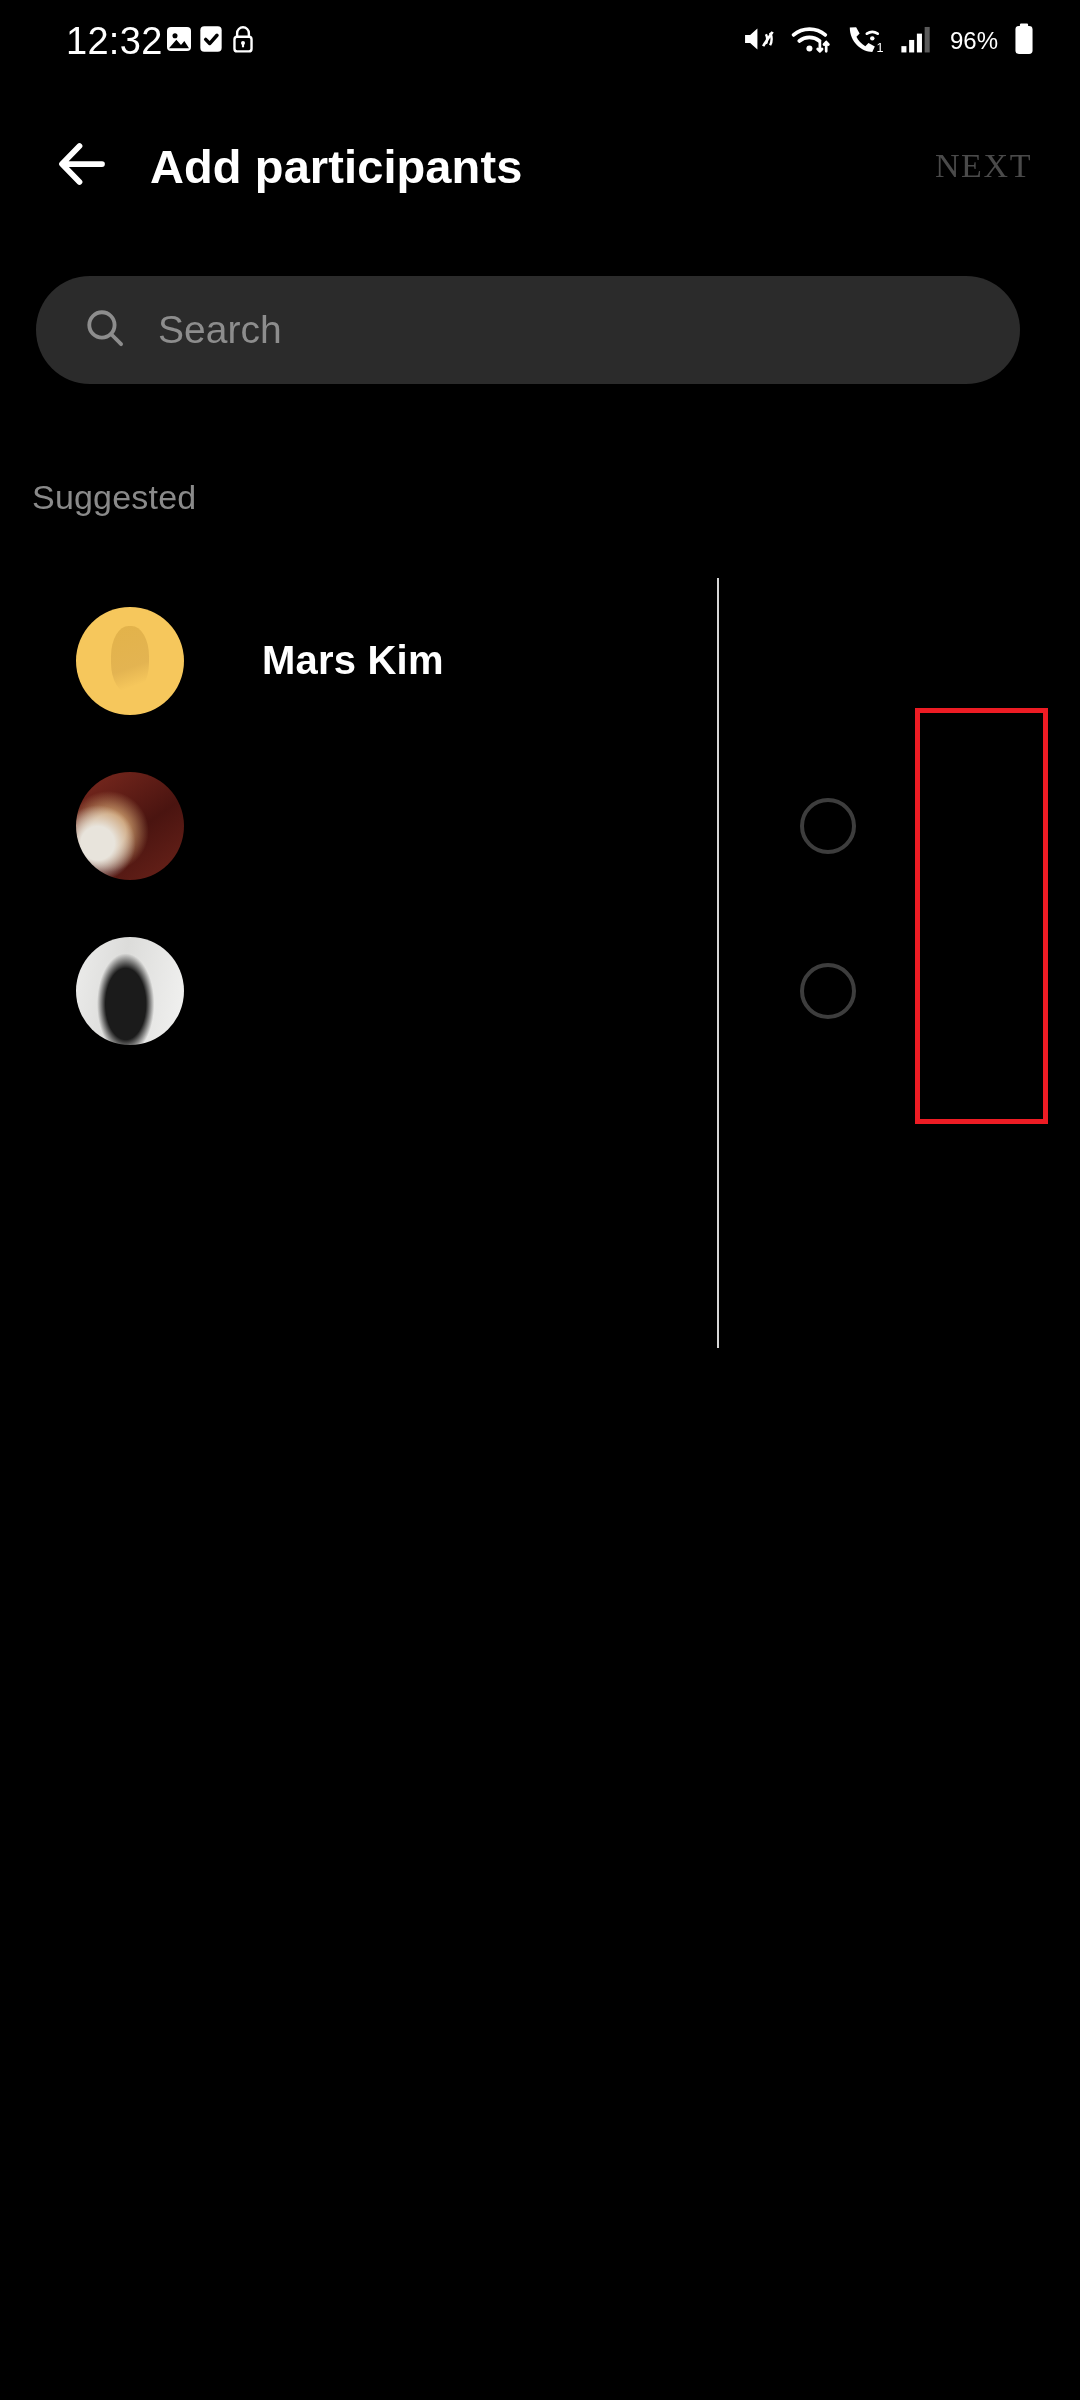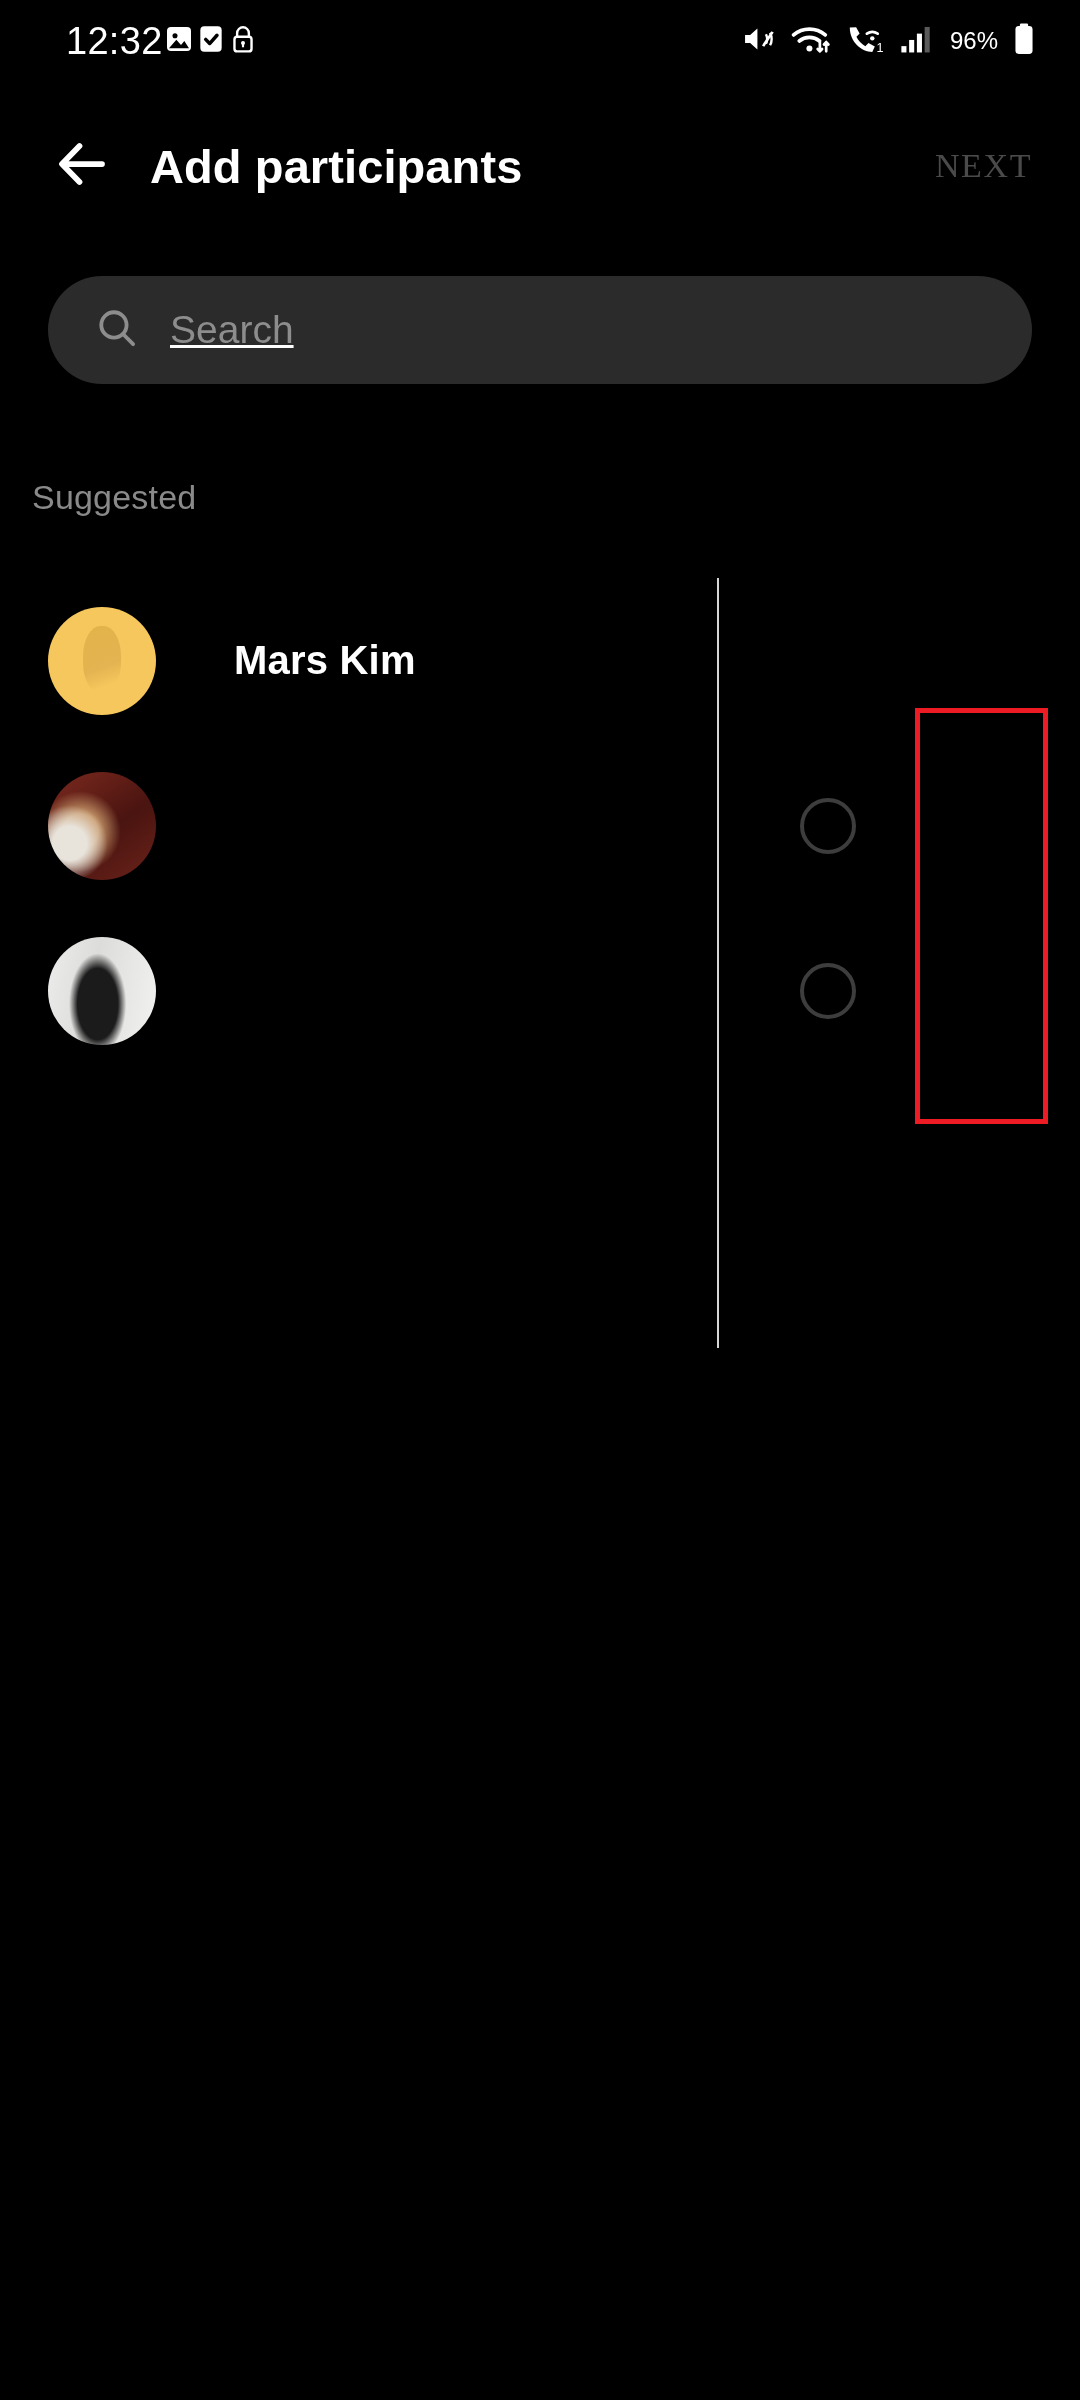--- a/index.html
+++ b/index.html
@@ -91,30 +91,29 @@
     background: none;
     border: none;
     font-family: Liberation Serif, serif;
     cursor: default;
   }
 
   
   .search-wrap {
     position: absolute;
     top: 276px;
-    left: 48px;
+    left: 36px;
     width: 984px;
     height: 108px;
     background: #2b2b2b;
     border-radius: 54px;
     display: flex;
     align-items: center;
     padding: 8px 46px;
     cursor: text;
-    text-decoration: underline;
   }
   .search-icon { flex: 0 0 auto; display: block; }
   .search-input {
     flex: 1;
     background: transparent;
     border: none;
     outline: none;
     margin-left: 30px;
     font-family: "Liberation Sans", sans-serif;
     font-size: 39px;
@@ -131,20 +130,21 @@
     color: #8a8a8a;
     letter-spacing: 0.2px;
   }
 
   
   .contact-list {
     position: absolute;
     top: 578px;
     left: 0;
     width: 936px;
+    padding-left: 28px;
   }
   .contact-row {
     position: relative;
     height: 165px;
     display: flex;
     align-items: center;
     padding-left: 48px;
     cursor: pointer;
   }
   .avatar {

